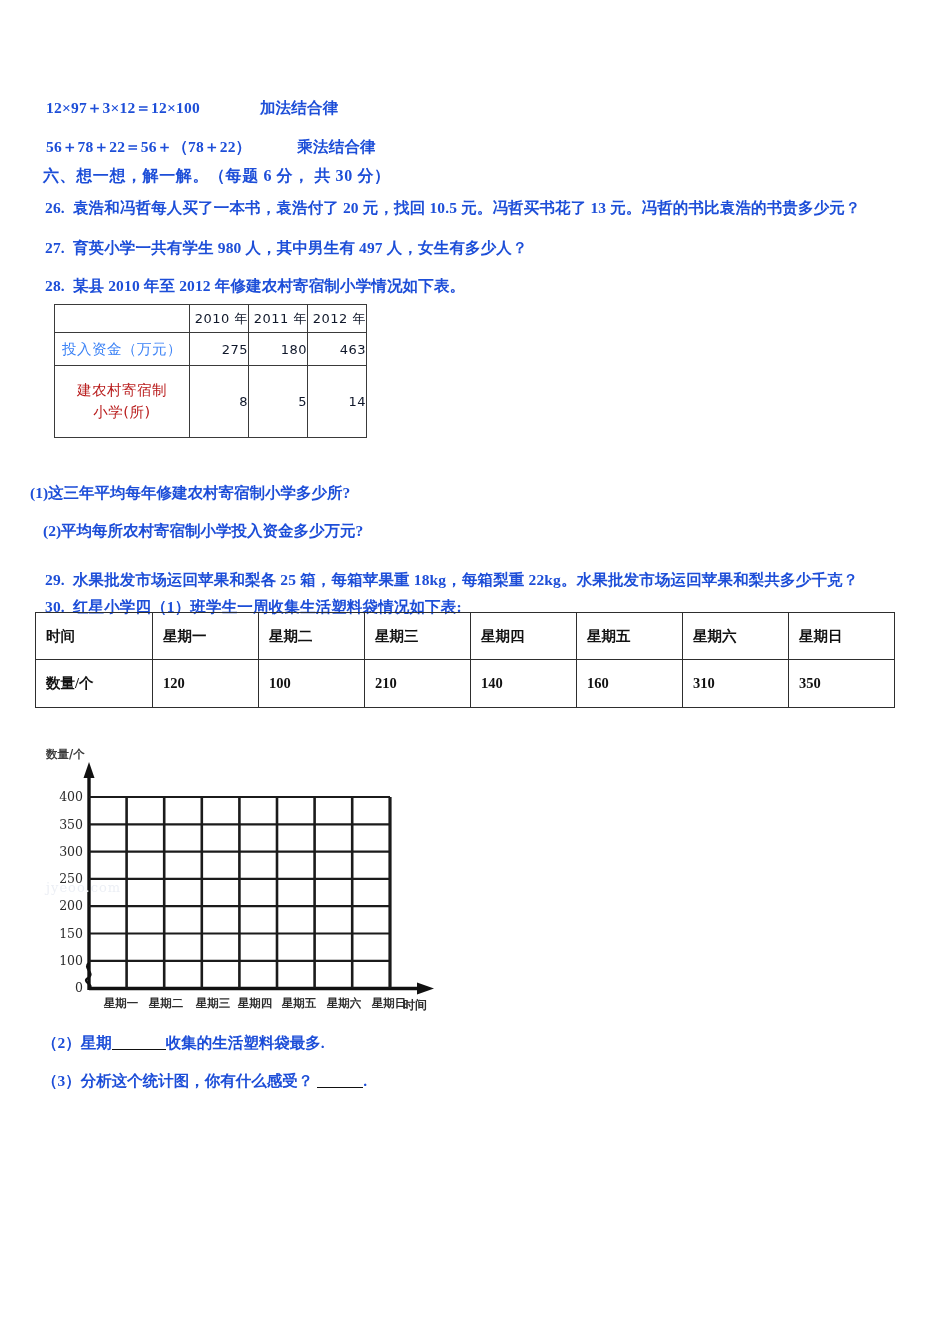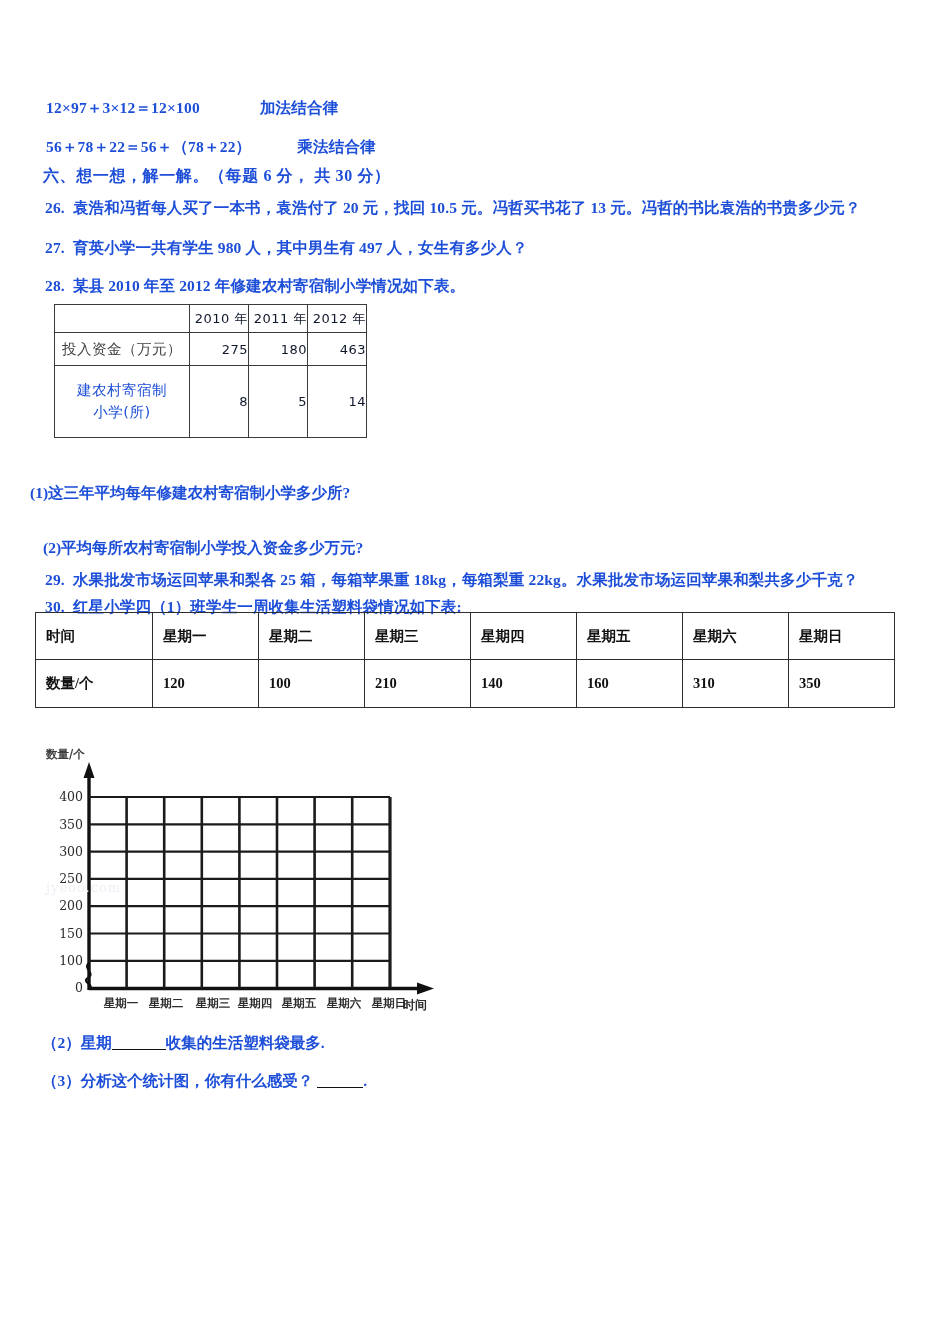--- a/index.html
+++ b/index.html
@@ -65,26 +65,26 @@
     color: #2b2b2b;
     padding: 0;
   }
   .t1 .c0 { width: 134px; }
   .t1 .c1, .t1 .c2, .t1 .c3 { width: 58px; }
   .t1 .r0 { height: 28px; }
   .t1 .r1 { height: 33px; }
   .t1 .r2 { height: 72px; }
   .t1 .lbl {
     font-size: 14.5px;
-    color: #404040;
+    color: #3b82f6;
     letter-spacing: .5px;
   }
   .t1 .lbl2 {
     font-size: 14.5px;
-    color: #1d4ed8;
+    color: #b91c1c;
     letter-spacing: .5px;
     line-height: 1.45;
   }
   .t1 .num {
     font-size: 13px;
     color: #0f172a;
     letter-spacing: .5px;
     text-align: right;
   }
 
@@ -187,21 +187,21 @@
         <div>小学(所)</div>
       </td>
       <td class="num">8</td>
       <td class="num">5</td>
       <td class="num">14</td>
     </tr>
   </tbody>
     </table>
 
   <div class="line sub" style="left:30px; top:483px;">(1)这三年平均每年修建农村寄宿制小学多少所?</div>
-  <div class="line sub" style="left:43px; top:521px;margin-top:17px;">(2)平均每所农村寄宿制小学投入资金多少万元?</div>
+  <div class="line sub" style="left:43px; top:521px;">(2)平均每所农村寄宿制小学投入资金多少万元?</div>
 
   <div class="line q" style="left:45px; top:570px;">
     <span>29.</span>&nbsp;&nbsp;<span>水果批发市场运回苹果和梨各 25 箱，每箱苹果重 18kg，每箱梨重 22kg。水果批发市场运回苹果和梨共多少千克？</span>
   </div>
 
   <div class="line q" style="left:45px; top:597px;">
     <span>30.</span>&nbsp;&nbsp;<span>红星小学四（1）班学生一周收集生活塑料袋情况如下表:</span>
   </div>
 
   <table class="t2">

